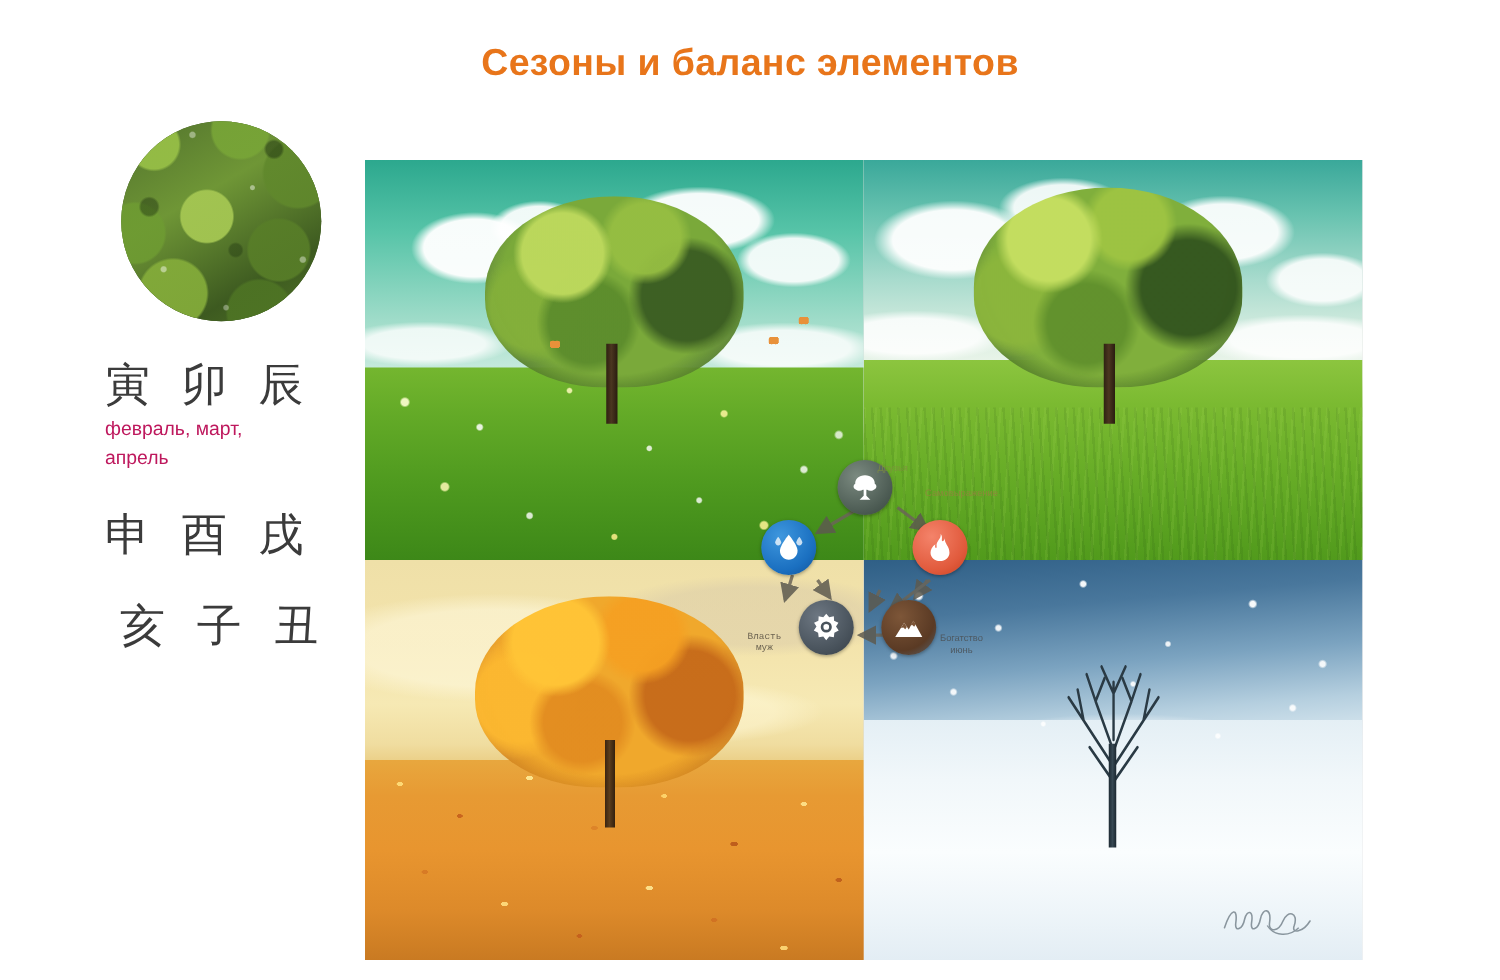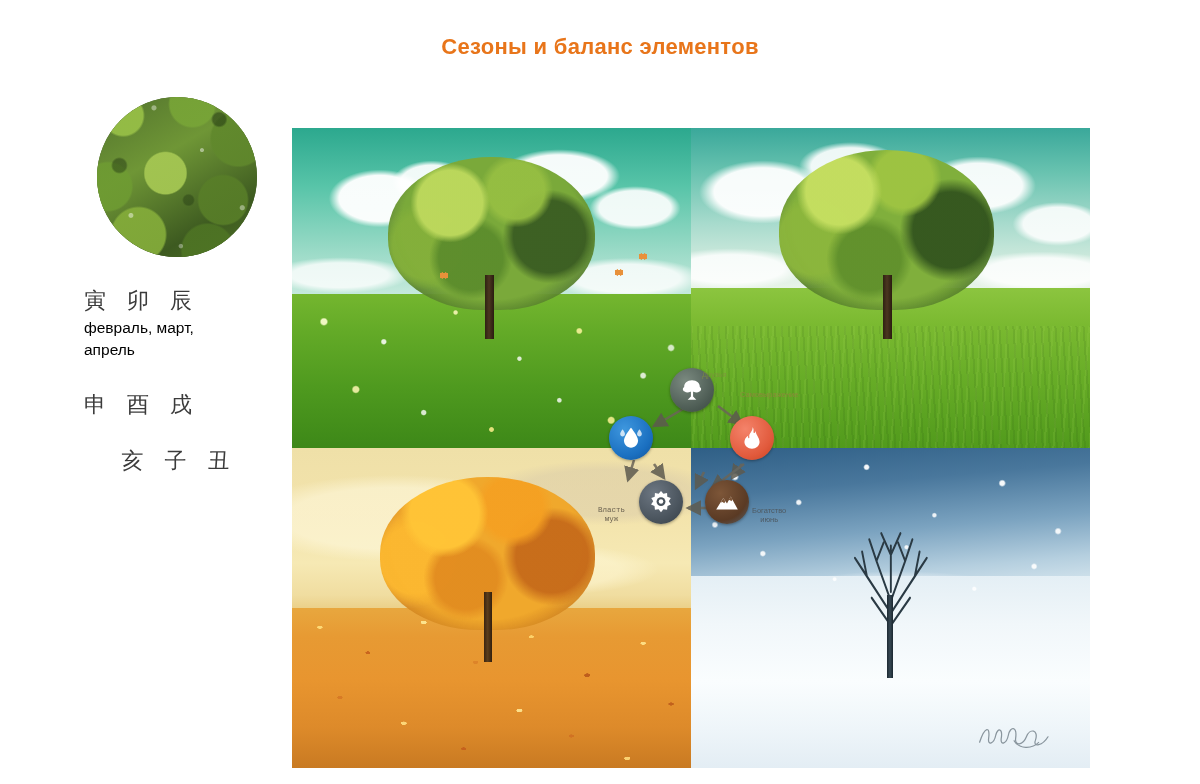--- a/index.html
+++ b/index.html
@@ -10,21 +10,21 @@
     font-family: "Liberation Sans", sans-serif;
     overflow: hidden;
   }
   .slide { position: relative; width: 1200px; height: 784px; background: #fff; }
 
   
   .title {
     position: absolute;
     left: 0; top: 34px; width: 1200px;
     text-align: center;
-    font-size: 22px;
+    font-size: 30px;
     font-weight: bold;
     color: #e8751a;
     letter-spacing: 0.3px;
     font-family: "Liberation Sans", sans-serif;
   }
 
   
   .circle-photo {
     position: absolute;
     left: 97px; top: 97px;
@@ -58,30 +58,30 @@
       radial-gradient(circle at 20% 44%, rgba(20,38,12,.4) 0 3.5%, transparent 4.5%),
       radial-gradient(circle at 56% 62%, rgba(24,44,14,.35) 0 3%, transparent 4%);
   }
 
   
   .legend { position: absolute; left: 84px; top: 288px; width: 190px; }
   .legend-item { margin-bottom: 30px; }
   .legend-item:last-child { margin-bottom: 0; text-align: center; }
   .hanzi {
     font-family: "DejaVu Sans", sans-serif;
-    font-size: 22px;
+    font-size: 36px;
     color: #3b3b3b;
     letter-spacing: 7px;
     line-height: 1.18;
     white-space: nowrap;
   }
   .months {
     margin-top: 3px;
     font-size: 15.5px;
-    color: #000000;
+    color: #be185d;
     line-height: 1.45;
     font-family: "Liberation Sans", sans-serif;
   }
 
   
   .grid {
     position: absolute;
     left: 292px; top: 128px;
     width: 798px; height: 640px;
     display: grid;

